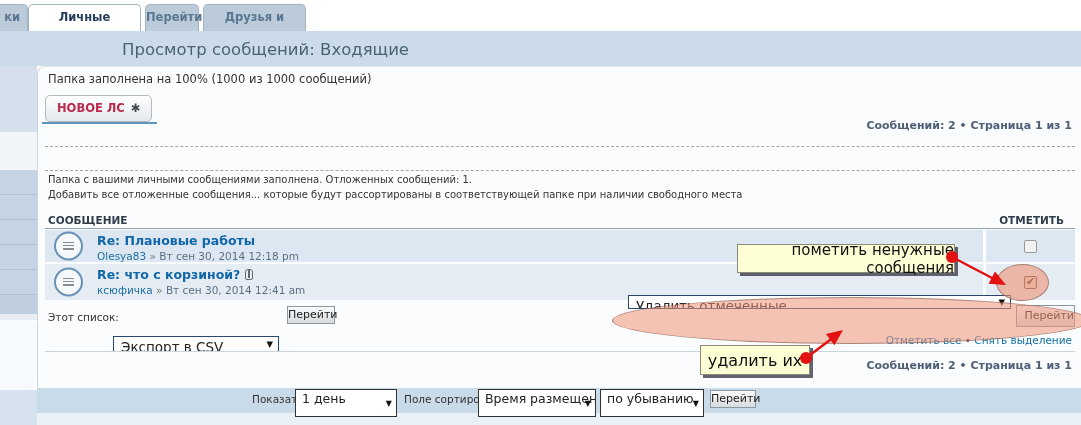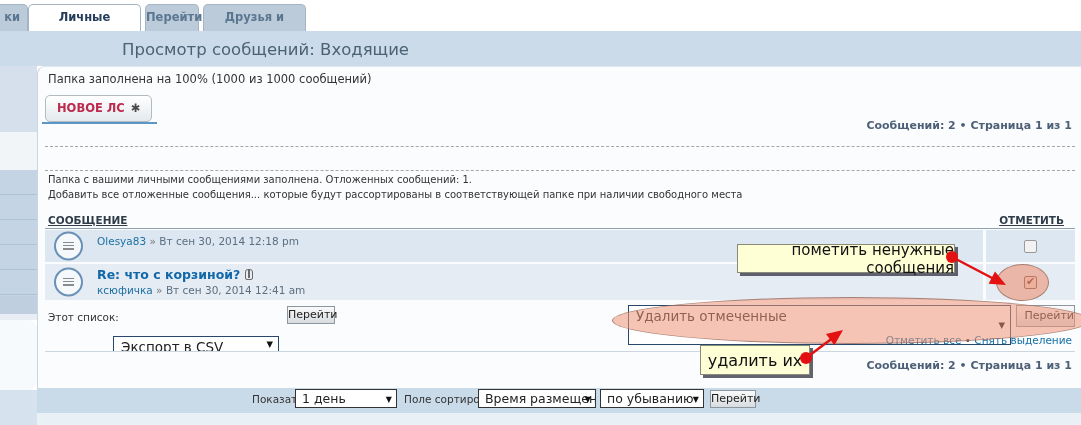--- a/index.html
+++ b/index.html
@@ -47,21 +47,21 @@
   .pag-top { top:119px; }
   .pag-bottom { top:359px; }
 
   .dashed { position:absolute; left:45px; width:1030px; border-top:1px dashed #a6a6a6; }
   .d1 { top:146px; } .d2 { top:170px; }
 
   .infoline { position:absolute; left:48px; font-size:10px; color:#333; }
   .i1 { top:174px; } .i2 { top:189px; }
 
   
-  .colhead { position:absolute; top:214px; font-size:10.5px; font-weight:bold; color:#2f3c4a;text-decoration:underline; }
+  .colhead { position:absolute; top:214px; font-size:10.5px; font-weight:bold; color:#2f3c4a; }
   .ch-msg { left:48px; } .ch-mark { right:17px; }
   .head-rule { position:absolute; left:45px; top:228px; width:1030px; height:1px; background:#8fa1af; }
 
   .mrow { position:absolute; left:45px; width:1030px; cursor:pointer; }
   .r1 { top:230px; height:32px; background:#dce7f1; }
   .r2 { top:264px; height:36px; background:#e5ecf4; }
   .micon { position:absolute; left:9px; top:50%; transform:translateY(-50%); width:29px; height:29px;
            border:2px solid #6a91b5; border-radius:50%; background:#f6f9fb; }
   .micon i { position:absolute; left:7px; top:8px; width:11px; height:10px; display:block;
              background:repeating-linear-gradient(#8a8a8a 0 1.5px, transparent 1.5px 3.4px); }
@@ -83,33 +83,33 @@
   .lbl { position:absolute; font-size:10.5px; color:#333; }
   .sel { position:absolute; background:#fff; border:1px solid #27486b; color:#222;
          font-size:13.5px; line-height:20px; padding:0 20px 0 7px; cursor:pointer; white-space:nowrap; overflow:hidden; }
   .sel::after { content:"▼"; position:absolute; right:5px; top:50%; transform:translateY(-50%); font-size:8.5px; color:#111; }
   .btn { position:absolute; background:linear-gradient(#fafafa,#d8dcdf); border:1px solid #8c98a1;
          font-size:11px; color:#222; text-align:right; cursor:pointer; }
 
   .lbl-list { left:48px; top:311px; }
   .sel-export { left:113px; top:304px; width:166px; height:16px;margin-top:32px; }
   .btn-go1 { left:287px; top:306px; width:48px; height:18px; line-height:16px; }
-  .sel-marked { left:628px; top:305px; width:383px; height:40px; }
+  .sel-marked { left:628px; top:295px; width:383px; height:14px; }
   .btn-go2 { left:1016px; top:305px; width:59px; height:22px; line-height:20px; }
 
   .marklinks { position:absolute; right:9px; top:334px; font-size:10.5px; color:#333; }
   .marklinks .lnk { color:#1470a8; cursor:pointer; }
 
   .hr2 { position:absolute; left:45px; top:351px; width:1030px; height:1px; background:#ccd6de; }
 
   
   .footer-band { position:absolute; left:37px; top:388px; width:1044px; height:25px; background:#c9dae9; }
   .bottom-strip { position:absolute; left:37px; top:413px; width:1044px; height:12px; background:#e9f0f6; }
   .flbl { position:absolute; font-size:10.5px; color:#333; }
-  .fsel { position:absolute; top:389px; height:19px; background:#fff; border:1px solid #333; color:#222;
+  .fsel { position:absolute; top:389px; height:28px; background:#fff; border:1px solid #333; color:#222;
           font-size:12.5px; line-height:17px; padding:0 16px 0 6px; cursor:pointer; white-space:nowrap; overflow:hidden; }
   .fsel::after { content:"▼"; position:absolute; right:4px; top:50%; transform:translateY(-50%); font-size:8px; color:#111; }
   .lbl-show { left:252px; top:393px; }
   .fsel-days { left:295px; width:102px; }
   .lbl-sort { left:404px; top:393px; }
   .fsel-field { left:478px; width:118px; }
   .fsel-dir { left:600px; width:104px; }
   .btn-go3 { left:710px; top:390px; width:46px; height:18px; line-height:16px; }
 
   
@@ -163,20 +163,21 @@
 
   <div class="colhead ch-msg">СООБЩЕНИЕ</div>
   <div class="colhead ch-mark">ОТМЕТИТЬ</div>
   <div class="head-rule"></div>
 
   <div class="mrow r1">
     <div class="micon">
         <i></i>
       </div>
     <div class="mtext">
+      <div class="mtitle">Re: Плановые работы</div>
       <div class="msub">
         <span class="author">Olesya83</span>
         <span class="arr">»</span>
         <span>Вт сен 30, 2014 12:18 pm</span>
       </div>
     </div>
     <div class="cell-mark">
       <div class="cb"></div>
     </div>
   </div>

